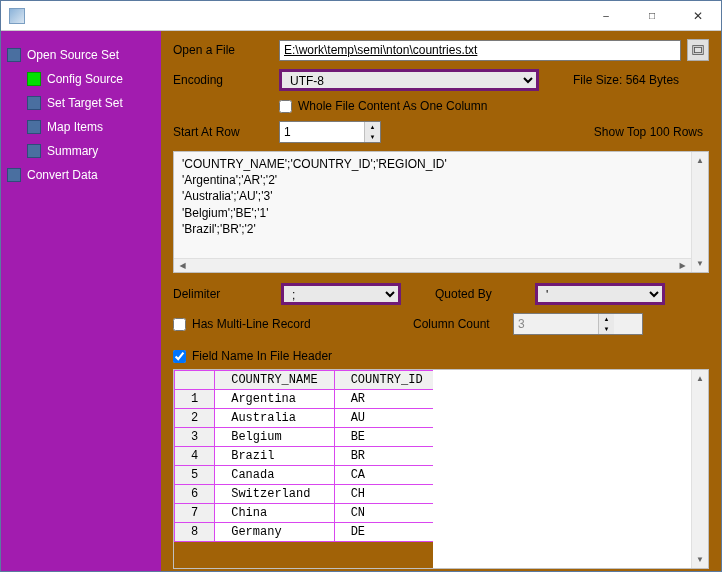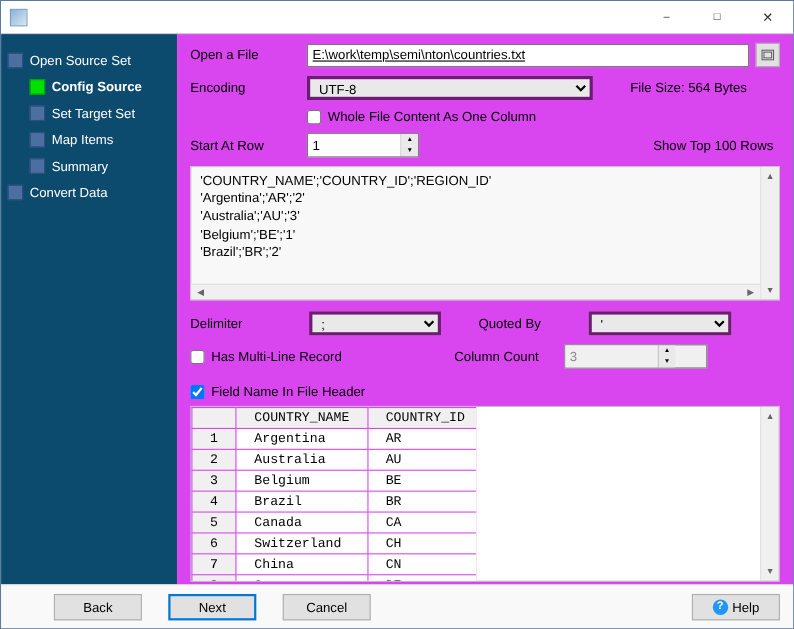--- a/index.html
+++ b/index.html
@@ -40,21 +40,21 @@
     color: #333;
   }
   .win-btn.close { font-size: 12px; }
   .body {
     flex: 1;
     display: flex;
     min-height: 0;
   }
   .sidebar {
     width: 160px;
-    background: #0c4a6e;
+    background: #a21caf;
     color: #fff;
     padding: 12px 4px 4px 4px;
   }
   .nav-item, .nav-sub {
     display: flex;
     align-items: center;
     gap: 6px;
     padding: 5px 2px;
     cursor: default;
   }
@@ -62,27 +62,27 @@
   .nav-box {
     width: 14px; height: 14px;
     background: #4a6fa0;
     border: 1px solid #2e4d7a;
     flex-shrink: 0;
   }
   .nav-box.active {
     background: #00e000;
     border-color: #00a000;
   }
-  .nav-item.bold .nav-label, .nav-sub.bold .nav-label { font-weight: bold; }
+  .nav-item.bold .nav-label, .nav-sub.bold .nav-label { font-weight: normal; }
   .connector {
     position: relative;
   }
   .main {
     flex: 1;
-    background: #d946ef;
+    background: #a16207;
     padding: 8px 12px 2px 12px;
     display: flex;
     flex-direction: column;
     min-width: 0;
   }
   .row {
     display: flex;
     align-items: center;
     margin-bottom: 8px;
     gap: 6px;
@@ -429,30 +429,13 @@
         <div class="vscroll">
           <div class="arr">▲</div>
           <div class="track"></div>
           <div class="arr">▼</div>
         </div>
       </div>
 
     </div>
   </div>
 
-  <div class="footer">
-    <div style="width:12px"></div>
-    <button class="btn">
-        <span>Back</span>
-      </button>
-    <button class="btn default">
-        <span>Next</span>
-      </button>
-    <button class="btn">
-        <span>Cancel</span>
-      </button>
-    <div style="flex:1"></div>
-    <button class="btn">
-      <span class="help-icon">?</span>
-      <span>Help</span>
-    </button>
-  </div>
 </div>
 
 </body></html>

